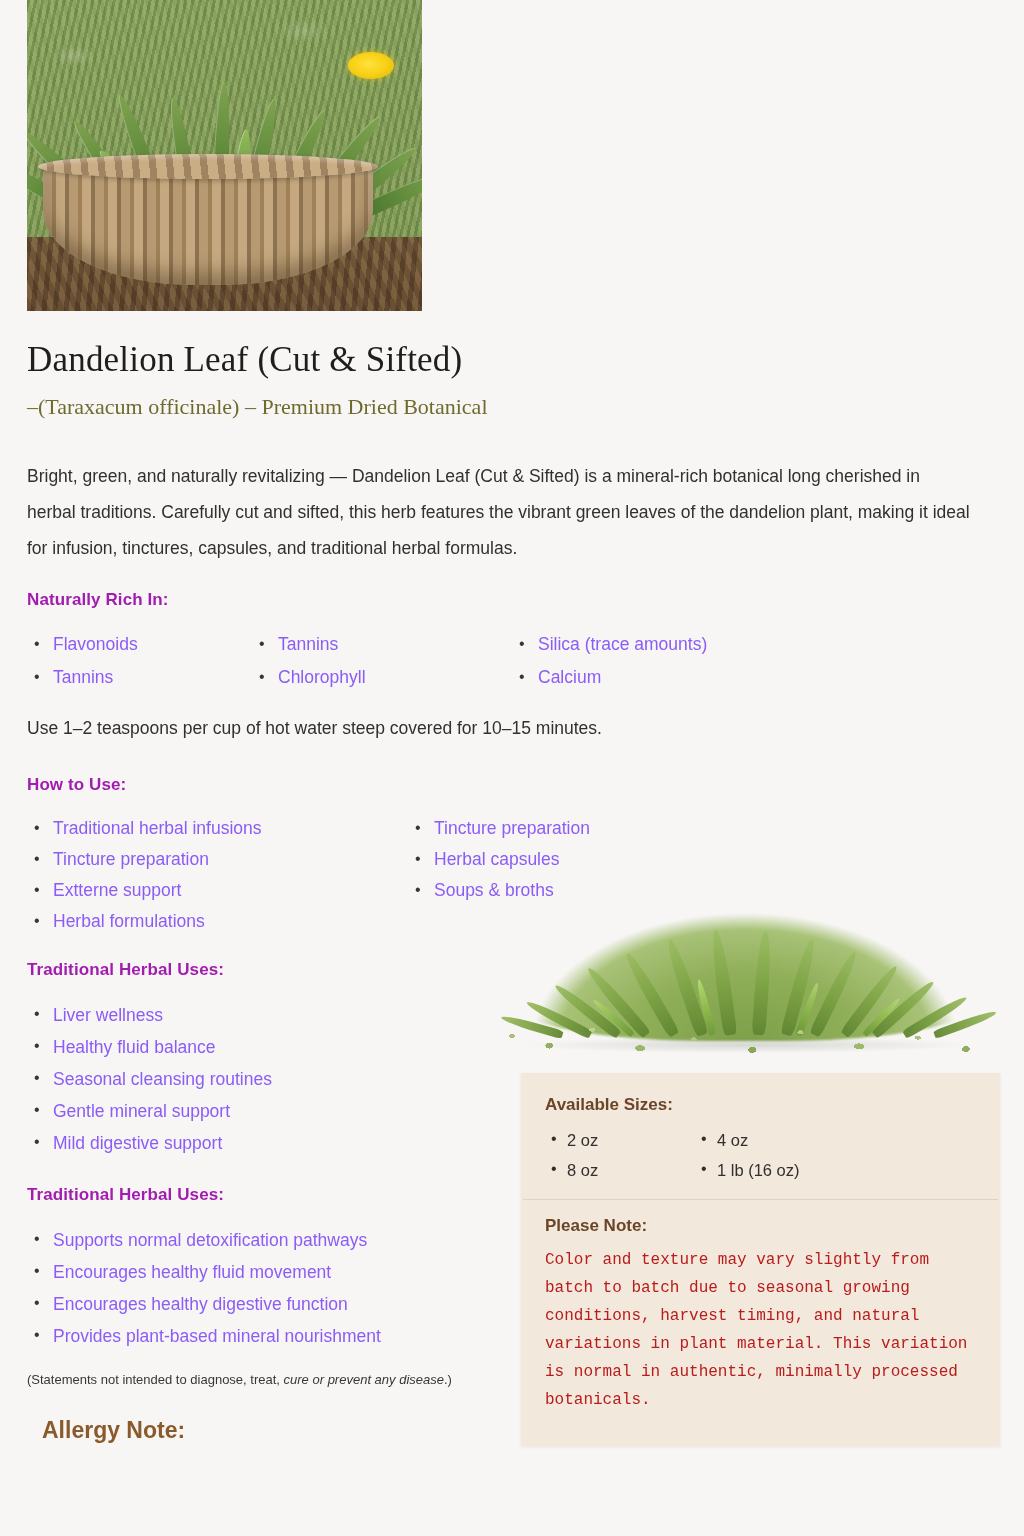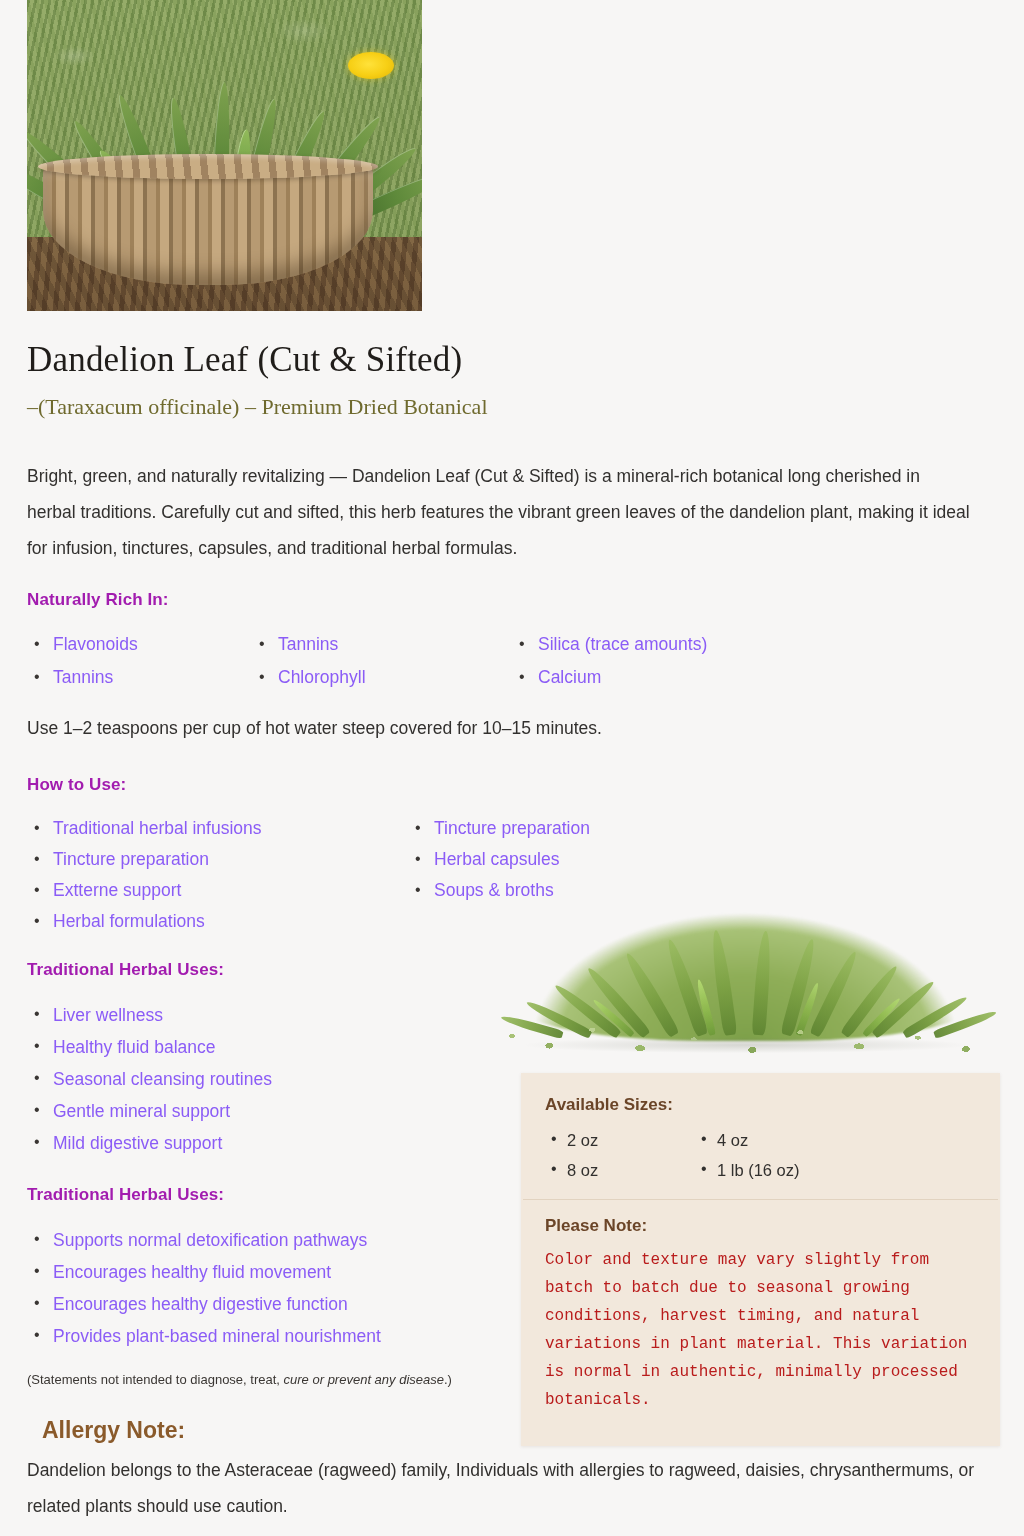--- a/index.html
+++ b/index.html
@@ -373,15 +373,14 @@
       </ul>
     </div>
     <div class="panel-divider"></div>
     <div class="panel-bottom">
       <div class="panel-head">Please Note:</div>
       <p class="note-body">Color and texture may vary slightly from batch to batch due to seasonal growing conditions, harvest timing, and natural variations in plant material. This variation is normal in authentic, minimally processed botanicals.</p>
     </div>
   </div>
 
   <div class="allergy-head">Allergy Note:</div>
-  <p class="allergy-body">Dandelion belongs to the  Asteraceae  (ragweed) family, Individuals with allergies to ragweed, daisies, chrysanthermums, or related plants should use caution.</p>
 
 </div>
 
 </body></html>

